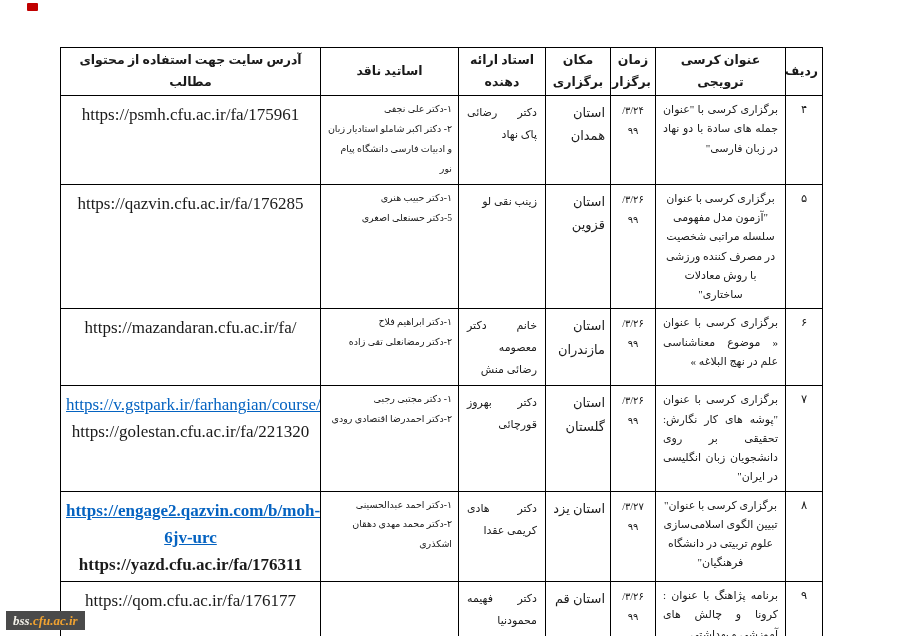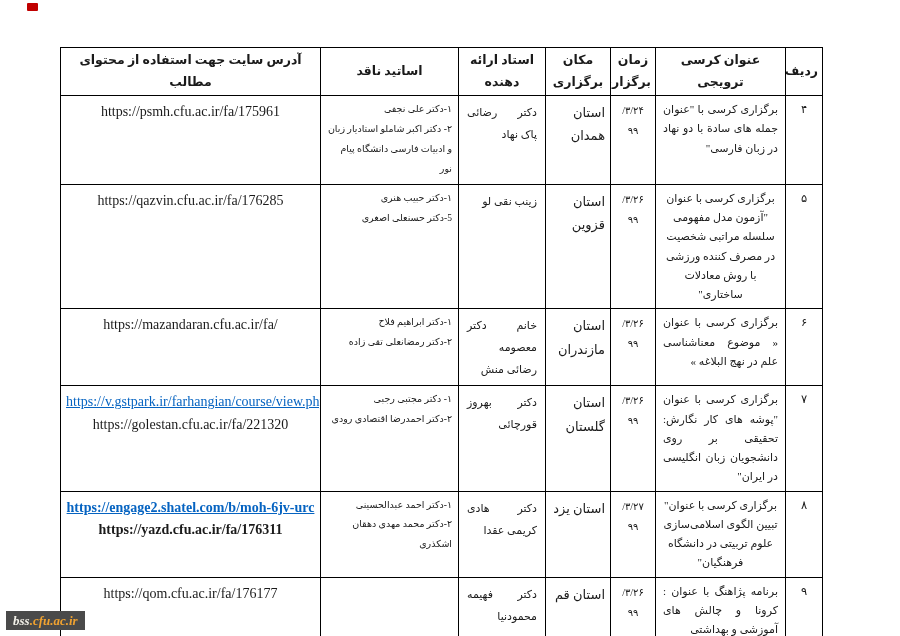--- a/index.html
+++ b/index.html
@@ -90,21 +90,21 @@
   }
   .c-critics {
     font-size: 9.5px;
     line-height: 2.1;
     text-align: right;
     white-space: pre-line;
     padding: 4px 6px !important;
   }
   .c-url {
     text-align: center;
-    font-size: 14px;
+    font-size: 17px;
     line-height: 1.6;
     padding-top: 5px !important;
   }
   .c-url div { direction: ltr; }
   .url-plain { color: #1a1a1a; text-decoration: none; }
   .url-link  { color: #0563c1; text-decoration: underline; }
   .url-bold  { font-weight: bold; }
 
   .watermark {
     position: absolute; left: 6px; top: 611px;
@@ -209,21 +209,21 @@
       <tr class="r4">
         <td class="c-no">۸</td>
         <td class="c-title align-center">برگزاری کرسی با عنوان" تبیین الگوی اسلامی‌سازی علوم تربیتی در دانشگاه فرهنگیان"</td>
         <td class="c-date" dir="ltr">/۳/۲۷
 ۹۹</td>
         <td class="c-loc">استان یزد</td>
         <td class="c-pres">دکتر هادی کریمی عقدا</td>
         <td class="c-critics">۱-دکتر احمد عبدالحسینی
 ۲-دکتر محمد مهدی دهقان اشکذری</td>
         <td class="c-url">
-          <div class="url-link url-bold">https://engage2.shatel.com/b/moh-6jv-urc</div>
+          <div class="url-link url-bold">https://engage2.qazvin.com/b/moh-6jv-urc</div>
           <div class="url-plain url-bold">https://yazd.cfu.ac.ir/fa/176311</div>
         </td>
       </tr>
 
       <tr class="r5">
         <td class="c-no">۹</td>
         <td class="c-title align-justify">برنامه پژاهنگ  با عنوان : کرونا و چالش های آموزشی و بهداشتی</td>
         <td class="c-date" dir="ltr">/۳/۲۶
 ۹۹</td>
         <td class="c-loc">استان قم</td>

